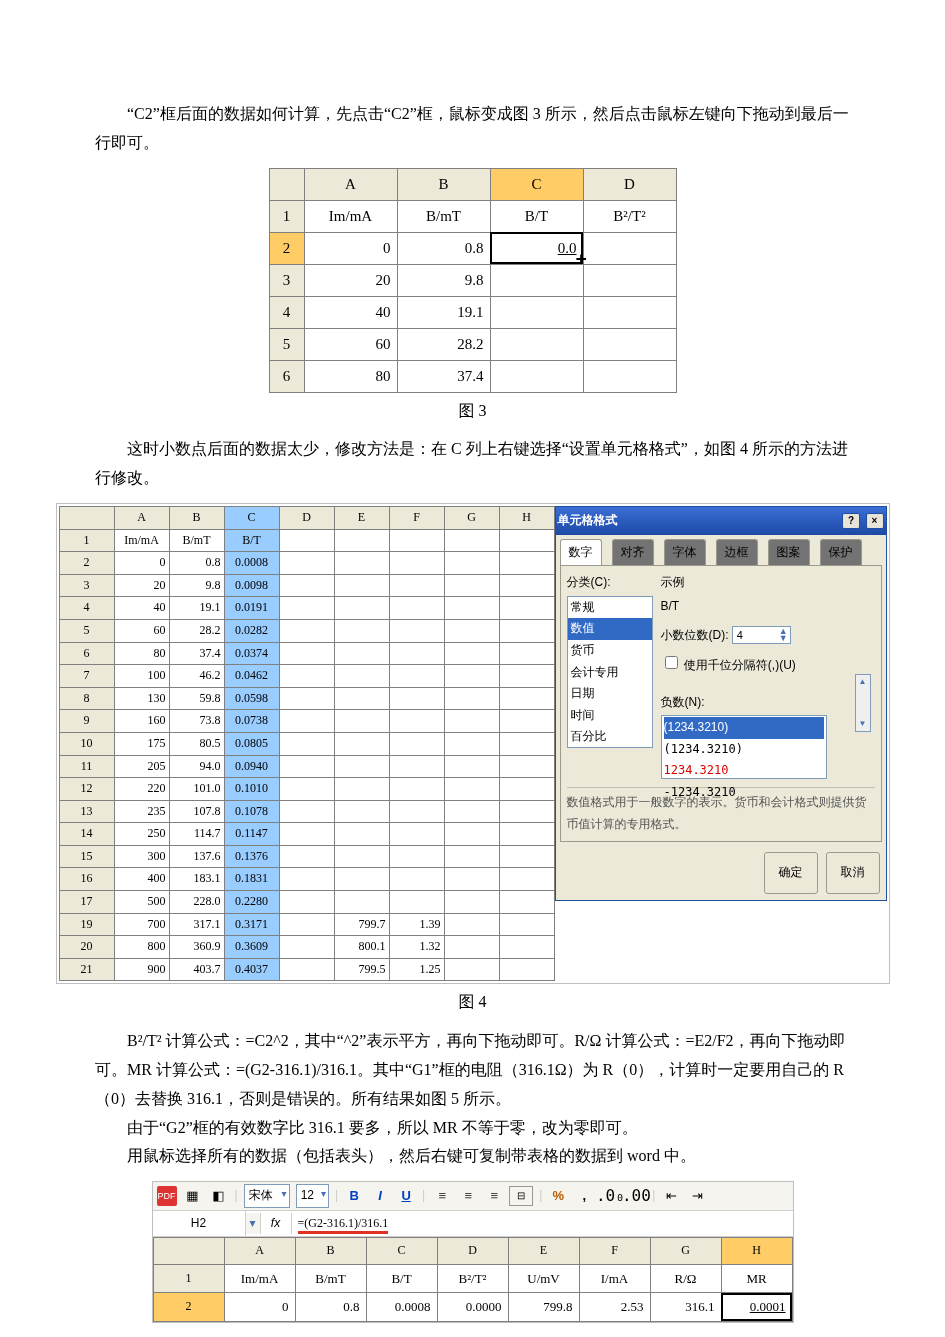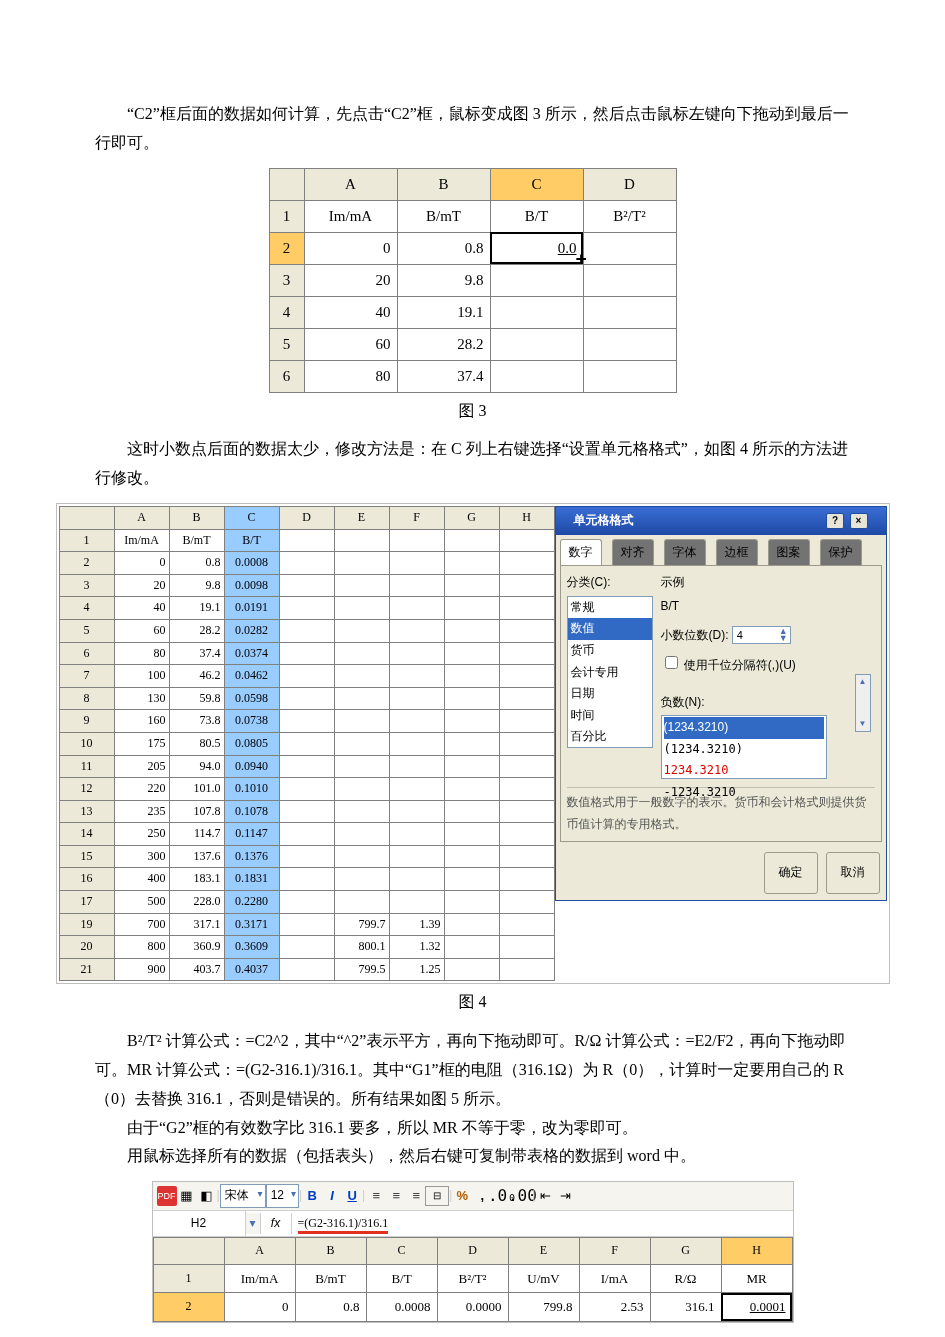--- a/index.html
+++ b/index.html
@@ -25,21 +25,21 @@
   .fig3 .plus{position:relative}
   .fig3 .plus::after{content:"+";position:absolute;right:-4px;bottom:-4px;font:bold 18px/18px monospace;color:#000}
 
   
   .fig4{display:flex;gap:0;align-items:flex-start;border:1px solid #bfbfbf;padding:2px;background:#fff;font-size:12px}
   .fig4 table.xl td{min-width:48px;height:16px;font-size:12px;padding:0 3px}
   .fig4 table.xl .ch,.fig4 table.xl .rh{font-size:12px;height:16px;padding:0 3px}
   .fig4 table.xl .bt-col{background:#99ccff;text-align:center}
 
   .dlg{width:330px;border:1px solid #1d4e9f;background:#ece9d8;font-family:"SimSun","Tahoma",sans-serif;font-size:12px;margin-left:0}
-  .dlg .titlebar{background:linear-gradient(#3a6ed5,#1e49a6);color:#fff;display:flex;align-items:center;justify-content:space-between;padding:3px 18px;font-weight:bold}
+  .dlg .titlebar{background:linear-gradient(#3a6ed5,#1e49a6);color:#fff;display:flex;align-items:center;justify-content:space-between;padding:3px 2px;font-weight:bold}
   .dlg .titlebar .btns span{display:inline-block;width:16px;height:14px;background:#e8e4d8;color:#000;text-align:center;line-height:14px;font-weight:bold;margin-left:2px;border:1px solid #1d4e9f;border-radius:2px;font-size:10px}
   .dlg .tabs{display:flex;gap:10px;padding:4px 4px 0 4px}
   .dlg .tabs span{border:1px solid #9c9a8c;border-bottom:none;padding:2px 8px;background:#737373;border-radius:3px 3px 0 0;font-size:12px}
   .dlg .tabs span.active{background:#fff}
   .dlg .body{border:1px solid #9c9a8c;margin:0 4px 4px 4px;background:#ece9d8;padding:6px;min-height:200px;position:relative}
   .dlg .row{display:flex;gap:8px}
   .dlg .list{width:84px;height:150px;border:1px solid #7f9db9;background:#fff;overflow:hidden}
   .dlg .list div{padding:0 3px;white-space:nowrap}
   .dlg .list .sel{background:#316ac5;color:#fff}
   .dlg .right{flex:1}
@@ -52,21 +52,21 @@
   .dlg .neglist div{font-family:monospace}
   .dlg .neglist .selneg{background:#316ac5;color:#fff;font-family:inherit}
   .dlg .neglist .red{color:#d00}
   .dlg .scroll{position:absolute;right:10px;top:108px;width:14px;height:56px;border:1px solid #7f9db9;background:#efefef;display:flex;flex-direction:column;justify-content:space-between;align-items:center;font-size:8px;color:#4a6fb3}
   .dlg .desc{margin-top:8px;padding-top:4px;border-top:1px solid #c0c0b0;color:#555}
   .dlg .btnrow{display:flex;justify-content:flex-end;gap:8px;padding:6px}
   .dlg .btn{border:1px solid #9c9a8c;background:#ece9d8;padding:9px 14px;border-radius:3px;font-size:12px}
 
   
   .fig5{border:1px solid #bfbfbf;background:#fff;font-family:"SimSun","Tahoma",sans-serif}
-  .toolbar{display:flex;align-items:center;padding:2px 4px;background:#f5f4ee;border-bottom:1px solid #cfcfcf;font-size:12px}
+  .toolbar{display:flex;align-items:center;gap:6px;padding:2px 4px;background:#f5f4ee;border-bottom:1px solid #cfcfcf;font-size:12px}
   .toolbar .ico{width:18px;height:18px;display:inline-flex;align-items:center;justify-content:center;border:1px solid transparent;font-size:13px}
   .toolbar .ico.pdf{background:#d33;color:#fff;font-size:9px;border-radius:2px}
   .toolbar .fontbox{border:1px solid #7f9db9;background:#fff;padding:0 16px 0 4px;position:relative}
   .toolbar .fontbox::after{content:"▾";position:absolute;right:2px;top:0;color:#4a6fb3;font-size:10px}
   .toolbar .b{font-weight:bold;color:#0040c0}
   .toolbar .i{font-style:italic;font-weight:bold;color:#0040c0}
   .toolbar .u{text-decoration:underline;font-weight:bold;color:#0040c0}
   .toolbar .al{color:#444;letter-spacing:-2px}
   .toolbar .merge{border:1px solid #999;padding:0 2px;font-size:10px}
   .toolbar .cur{color:#b85c00;font-weight:bold}

